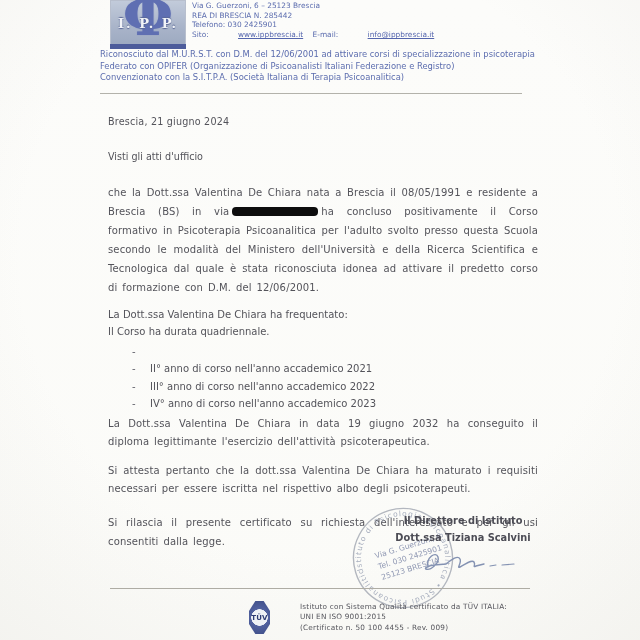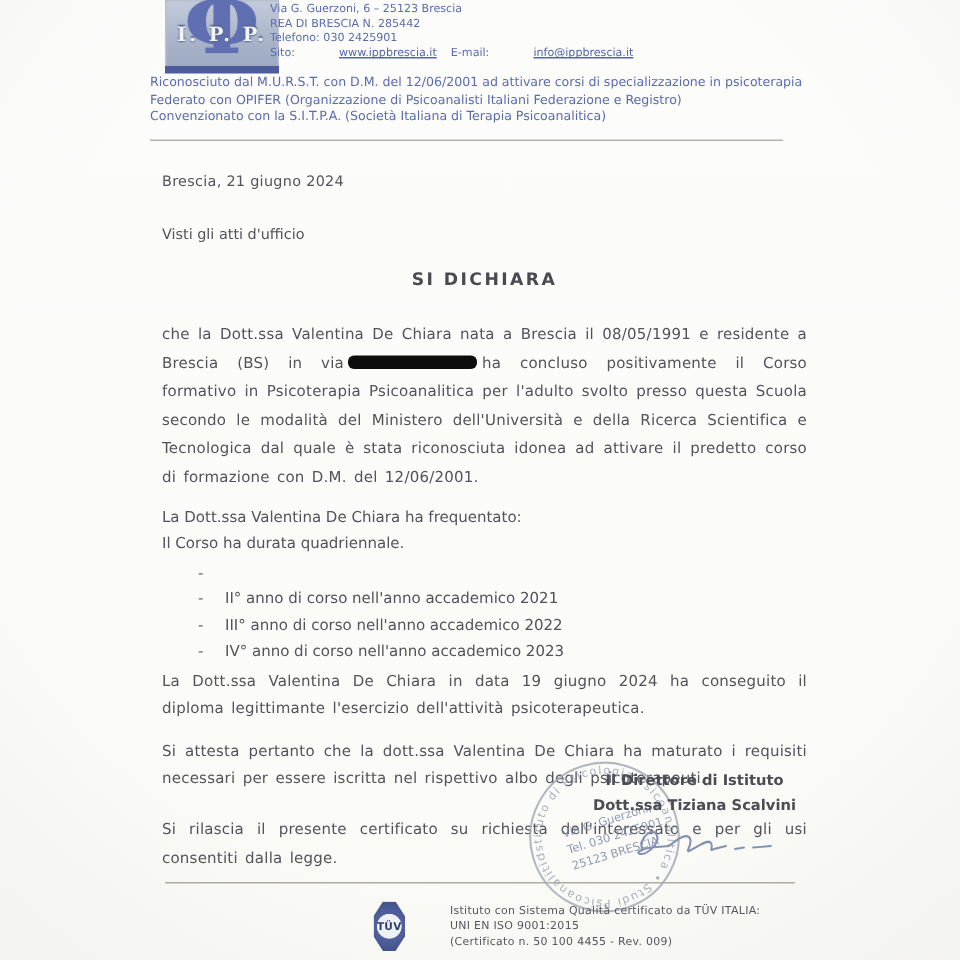--- a/index.html
+++ b/index.html
@@ -32,21 +32,21 @@
     position:absolute;left:50%;top:16px;transform:translateX(-50%);
     font-family:"DejaVu Serif","Liberation Serif",serif;
     font-size:13px;font-weight:bold;color:#f2f4f8;letter-spacing:2px;
     text-shadow:0 1px 1px #5a6796, 0 -1px 1px #5a6796;
     white-space:nowrap;
   }
   .logo .bar{
     position:absolute;left:0;bottom:0;width:100%;height:5px;background:#4d5c9b;
   }
   .contact{
-    position:absolute;left:180px;top:1px;width:440px;
+    position:absolute;left:192px;top:1px;width:440px;
     font-size:7.4px;line-height:9.7px;color:#5b6cae;
   }
   .contact .lnk{text-decoration:underline;color:#5465ad;cursor:pointer;margin-left:27px;}
   .recognition{
     position:absolute;left:100px;top:49px;width:520px;
     font-size:8.4px;line-height:11.7px;color:#5b6cae;
   }
   .rule-top{
     position:absolute;left:100px;top:93px;width:422px;height:0;
     border-top:1.3px solid #b3b2ab;
@@ -136,21 +136,20 @@
     <div>Riconosciuto dal M.U.R.S.T. con D.M. del 12/06/2001 ad attivare corsi di specializzazione in psicoterapia</div>
     <div>Federato con OPIFER (Organizzazione di Psicoanalisti Italiani Federazione e Registro)</div>
     <div>Convenzionato con la S.I.T.P.A. (Società Italiana di Terapia Psicoanalitica)</div>
   </div>
 
   <div class="rule-top"></div>
 
   <div class="doc">
     <div class="date-line">Brescia, 21 giugno 2024</div>
     <div class="salutation">Visti gli atti d'ufficio</div>
-    <div class="heading">SI DICHIARA</div>
 
     <p class="para first"><span>che la Dott.ssa Valentina De Chiara nata a Brescia il 08/05/1991 e residente a Brescia (BS) in via</span><span class="redaction"></span><span>ha concluso positivamente il Corso formativo in Psicoterapia Psicoanalitica per l'adulto svolto presso questa Scuola secondo le modalità del Ministero dell'Università e della Ricerca Scientifica e Tecnologica dal quale è stata riconosciuta idonea ad attivare il predetto corso di formazione con D.M. del 12/06/2001.</span></p>
 
     <div class="line-single">La Dott.ssa Valentina De Chiara ha frequentato:</div>
     <div class="line-single">Il Corso ha durata quadriennale.</div>
 
     <div class="course-list">
       <div class="course-item">
         <span class="dash">-</span>
       </div>
@@ -161,21 +160,21 @@
       <div class="course-item">
         <span class="dash">-</span>
         <span>III° anno di corso nell'anno accademico 2022</span>
       </div>
       <div class="course-item">
         <span class="dash">-</span>
         <span>IV° anno di corso nell'anno accademico 2023</span>
       </div>
     </div>
 
-    <p class="para two">La Dott.ssa Valentina De Chiara in data 19 giugno 2024 ha conseguito il diploma legittimante l'esercizio dell'attività psicoterapeutica.</p>
+    <p class="para two">La Dott.ssa Valentina De Chiara in data 19 giugno 2032 ha conseguito il diploma legittimante l'esercizio dell'attività psicoterapeutica.</p>
     <p class="para two">Si attesta pertanto che la dott.ssa Valentina De Chiara ha maturato i requisiti necessari per essere iscritta nel rispettivo albo degli psicoterapeuti.</p>
     <p class="para last">Si rilascia il presente certificato su richiesta dell'interessato e per gli usi consentiti dalla legge.</p>
   </div>
 
   <svg class="stamp" viewBox="0 0 120 120">
     <defs>
       <path id="ringPath" d="M 60,60 m -45,0 a 45,45 0 1,1 90,0 a 45,45 0 1,1 -90,0"></path>
     </defs>
     <circle cx="60" cy="60" r="53" fill="none" stroke="#a7acb6" stroke-width="1.5"></circle>
     <text font-size="8" fill="#99a1b4" letter-spacing="1.1" font-family="DejaVu Sans, sans-serif">

